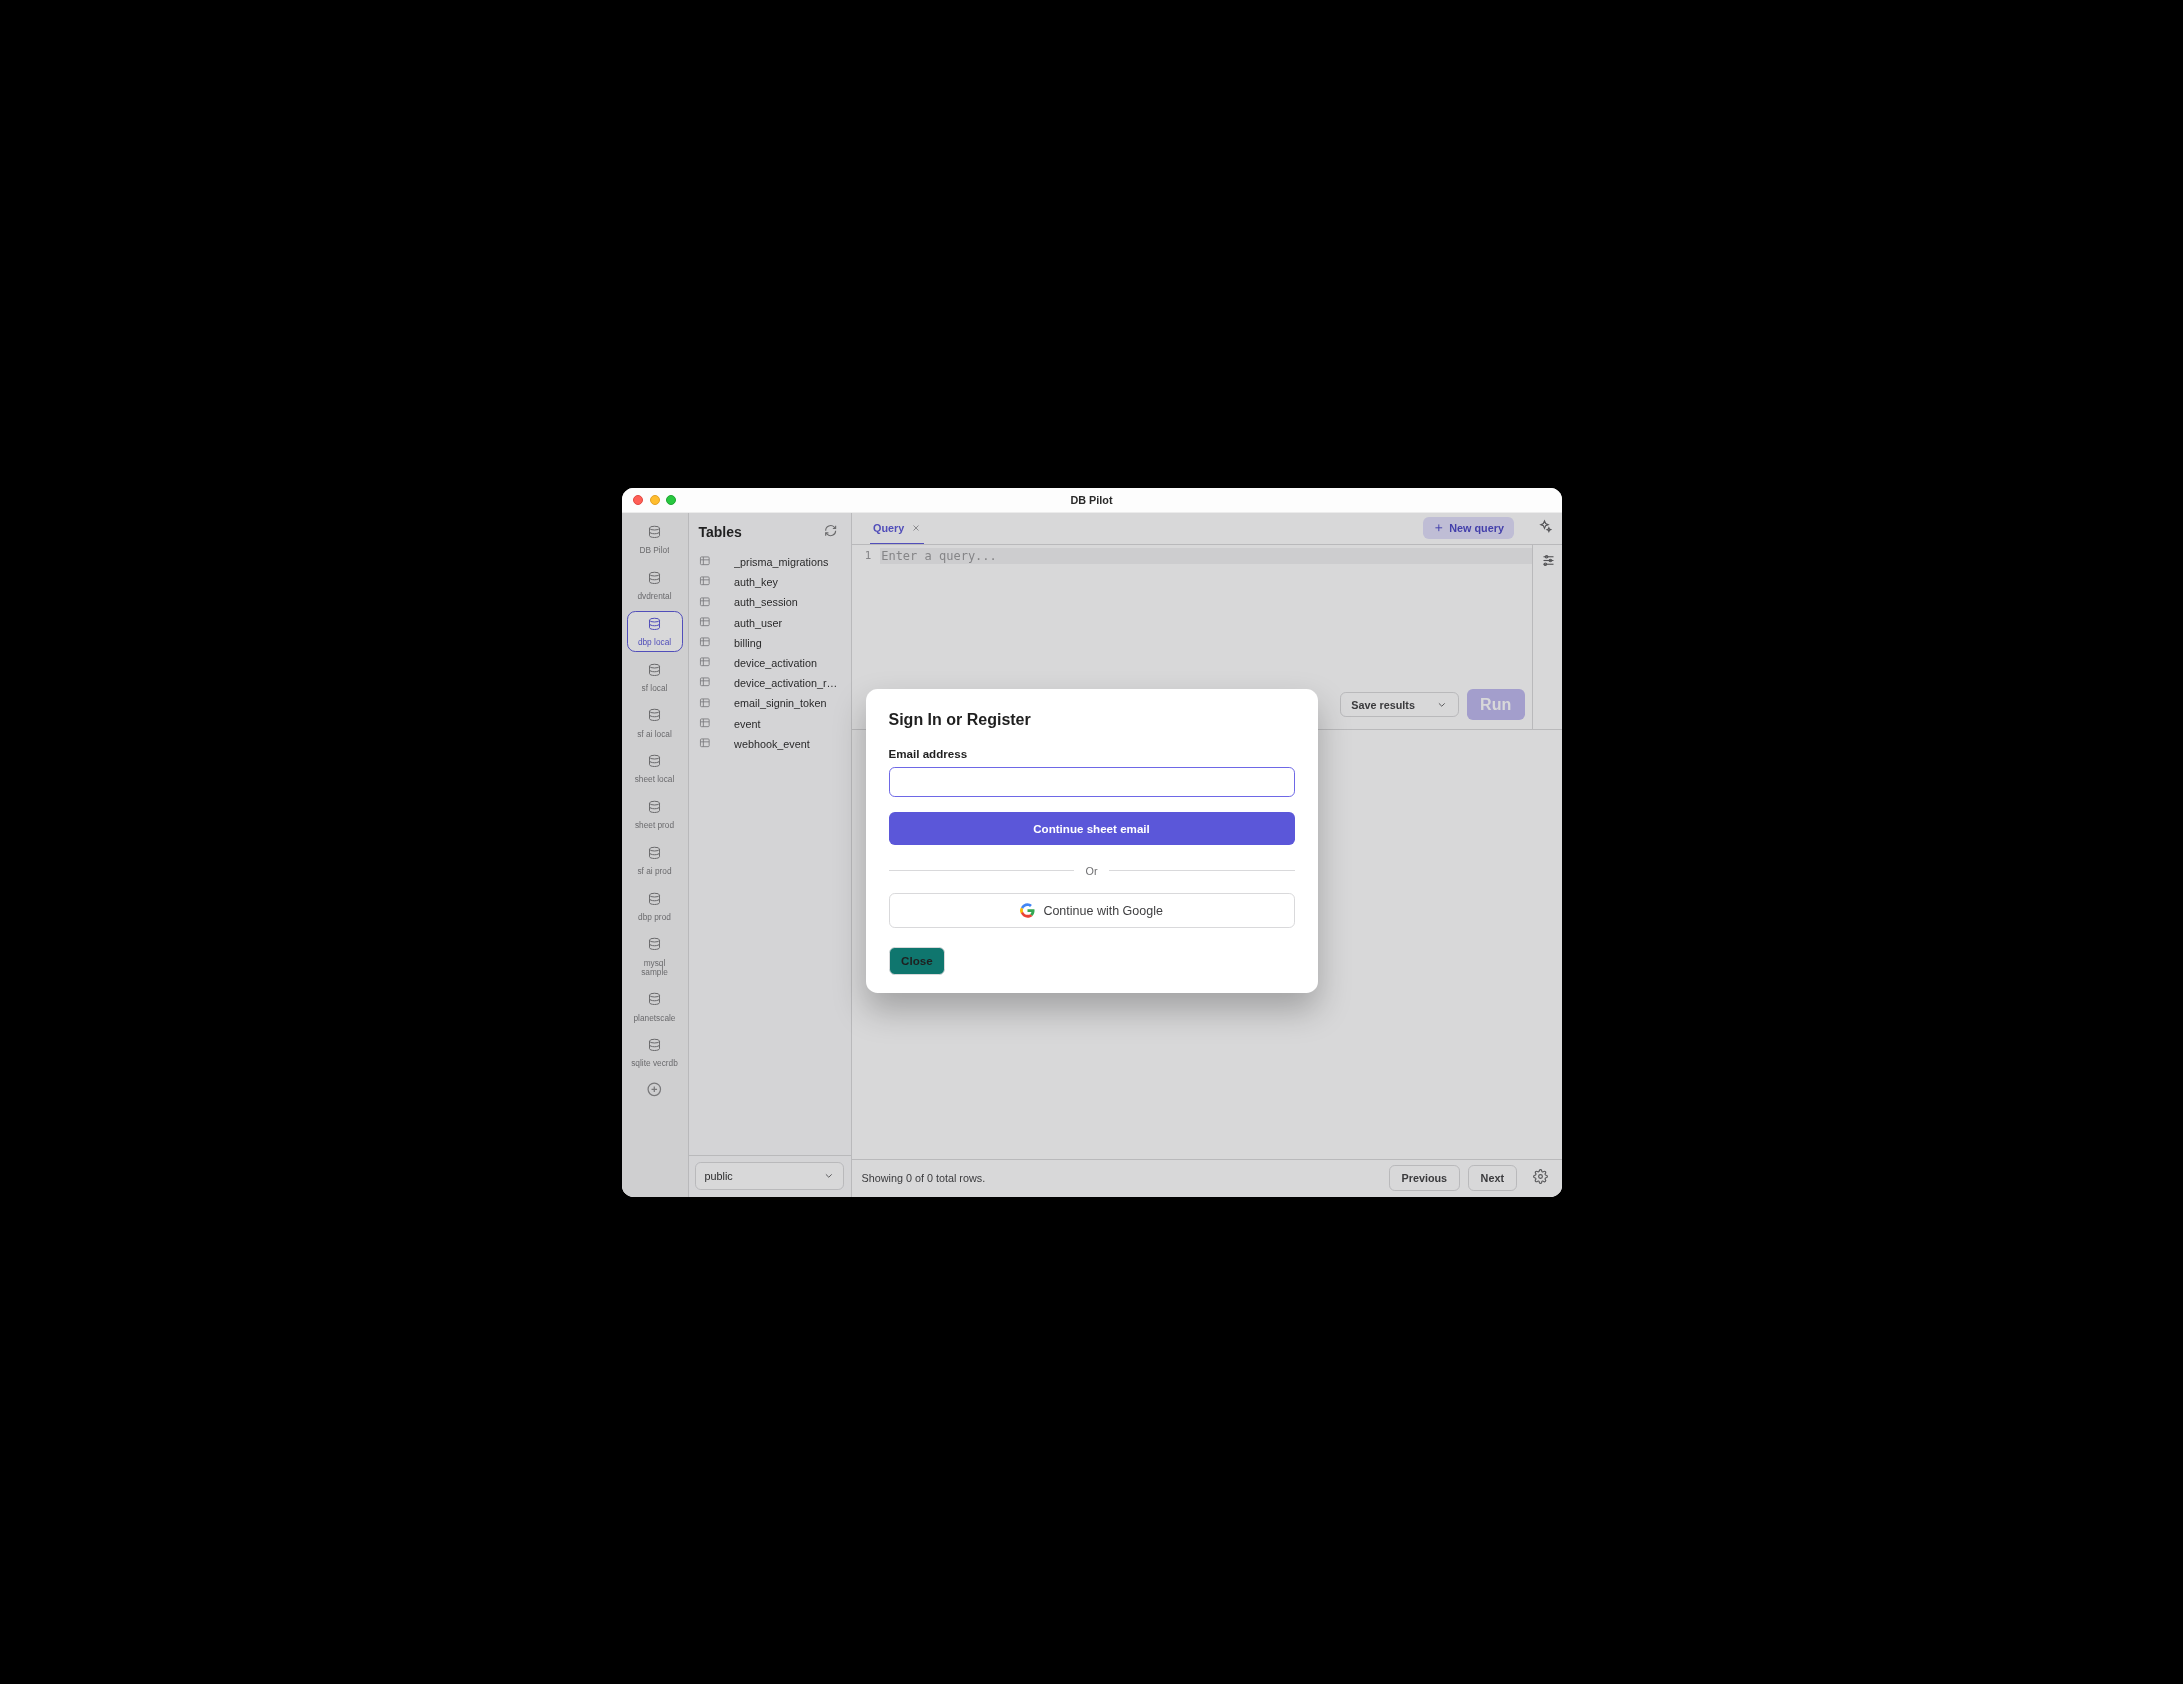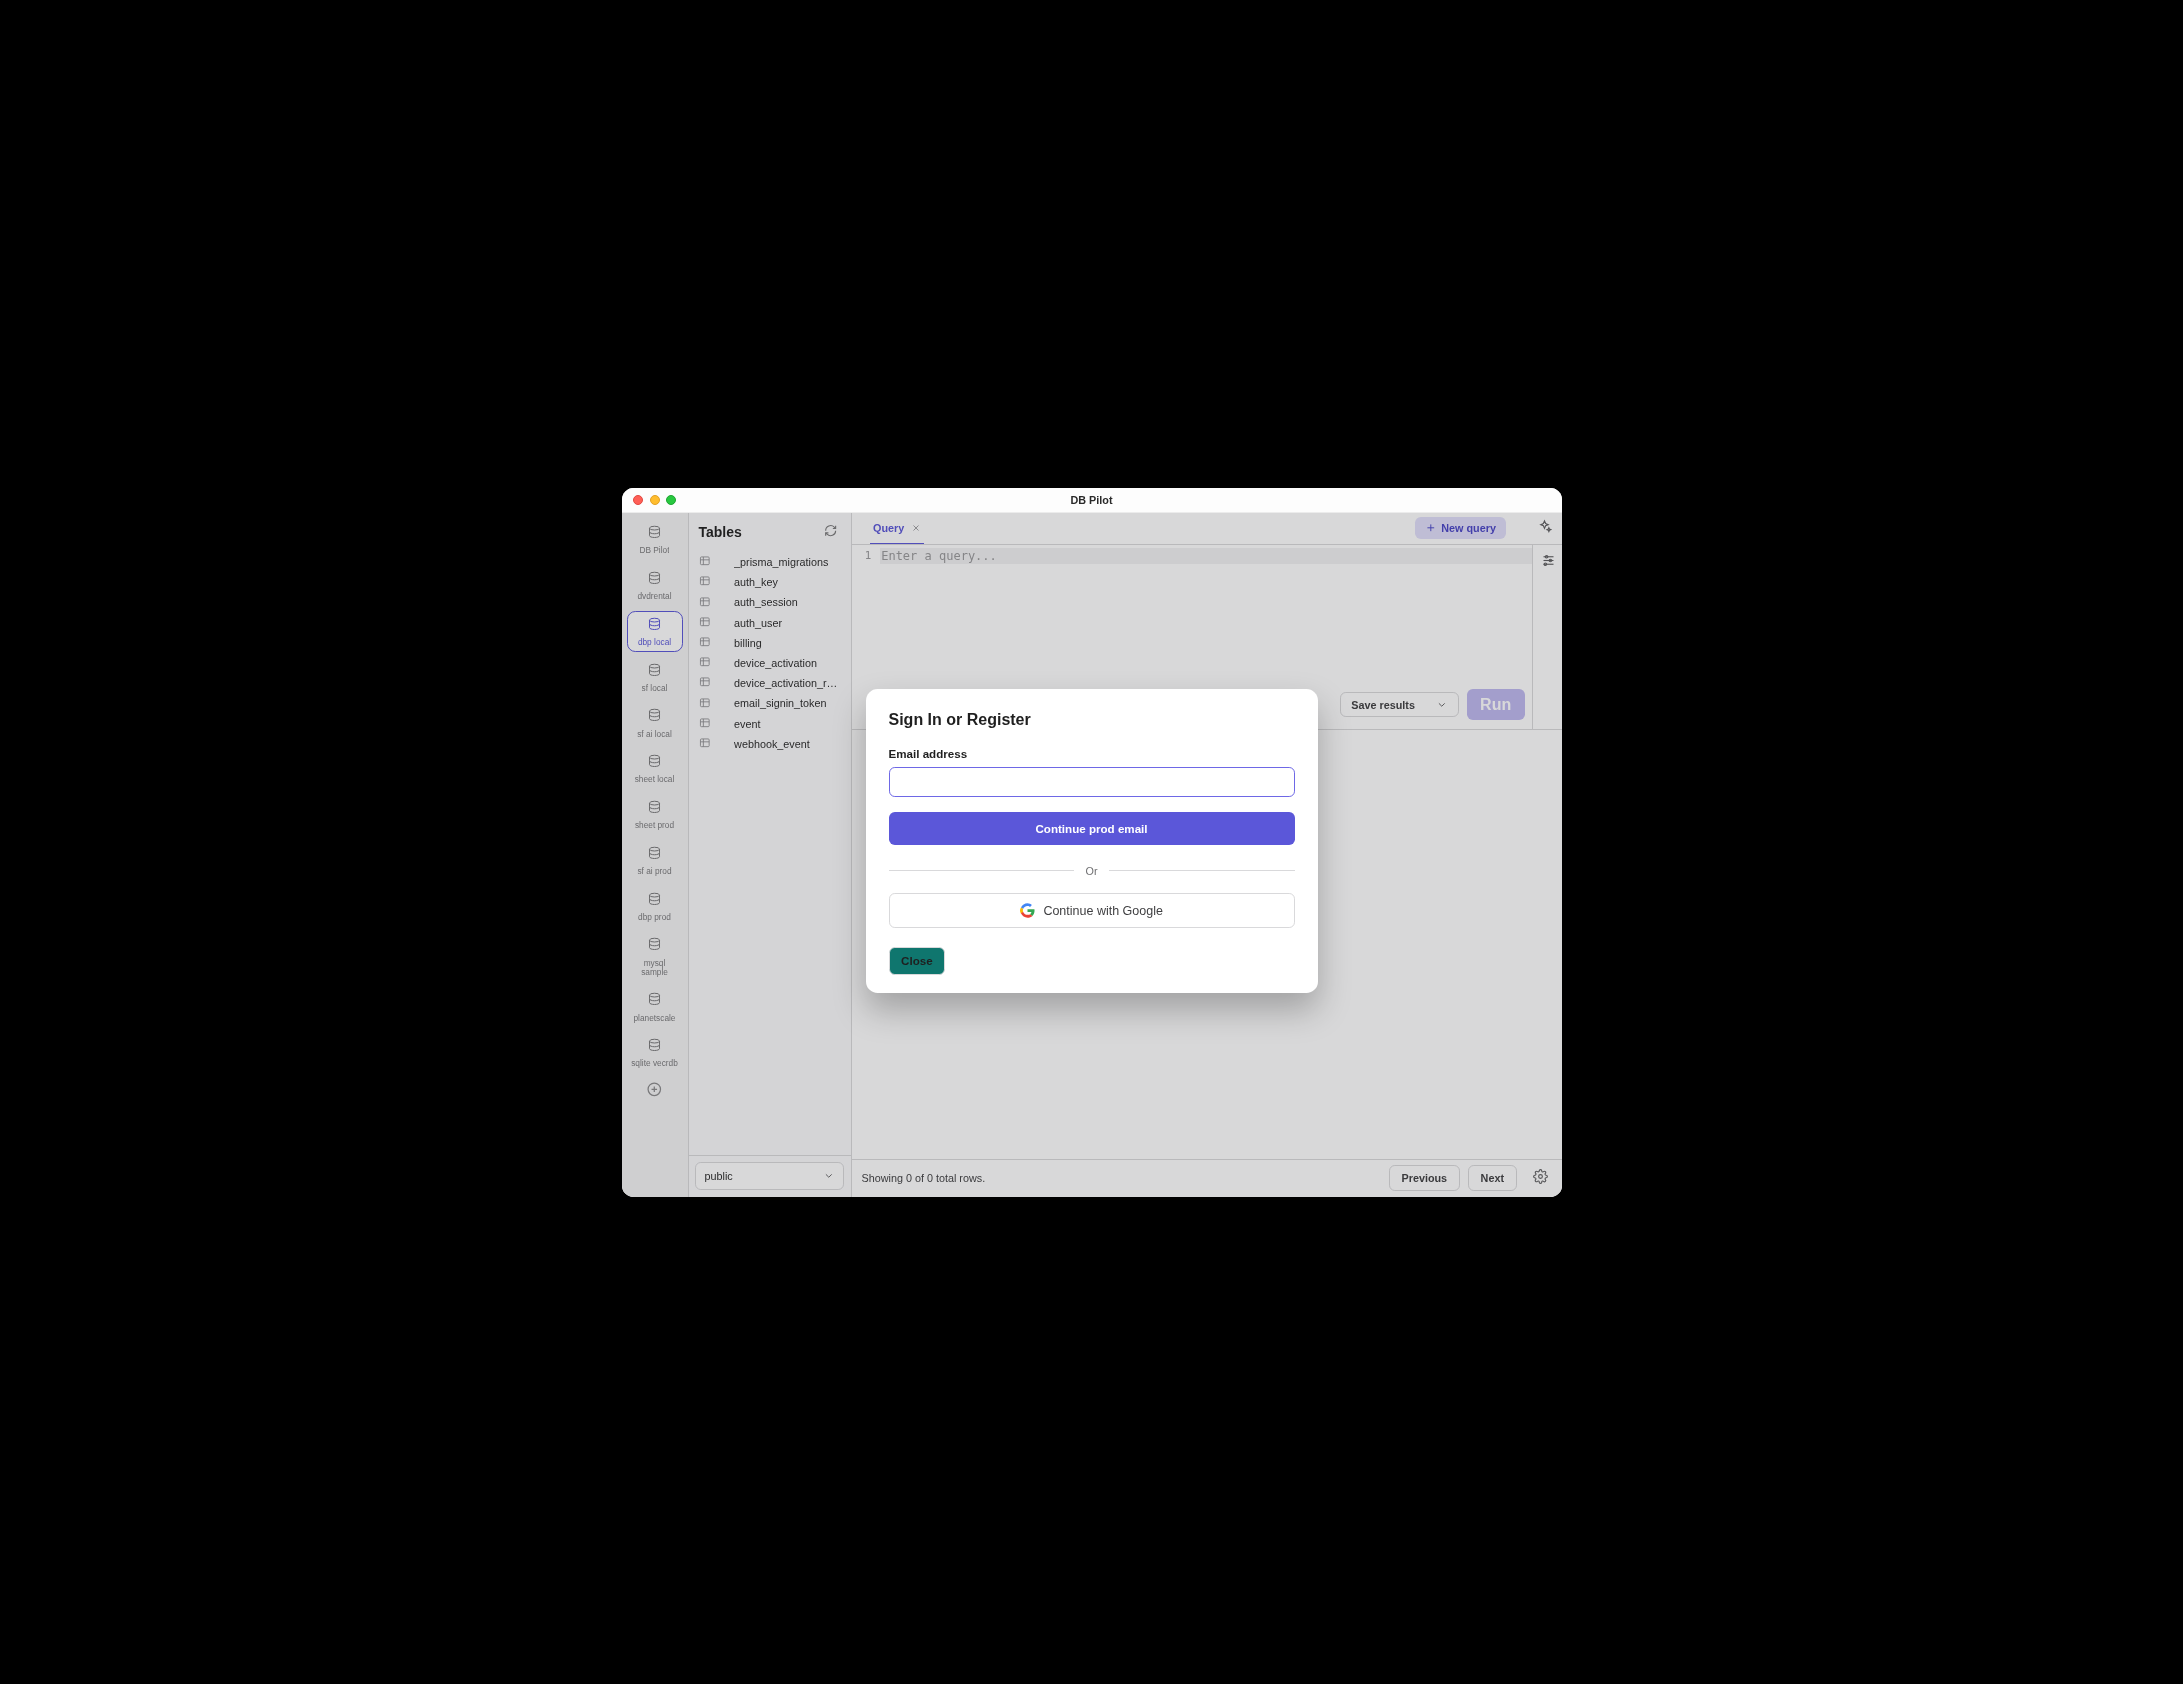--- a/index.html
+++ b/index.html
@@ -221,21 +221,21 @@
     min-width: 0;
     background: #fff;
   }
 
   .tabbar {
     display: flex;
     align-items: center;
     height: 32px;
     border-bottom: 0.8px solid var(--border);
     padding: 0 6.7px 0 18.3px;
-    gap: 24px;
+    gap: 16px;
   }
   .tab {
     display: flex;
     align-items: center;
     gap: 6.7px;
     height: 100%;
     padding: 0 3.3px;
     font-size: 10.8px;
     font-weight: 600;
     color: var(--accent);
@@ -791,21 +791,21 @@
         </div>
       </div>
     </div>
 
     <div class="overlay">
       <div class="modal">
         <h3>Sign In or Register</h3>
         <label class="field-label">Email address</label>
         <input class="email-input" type="email" value="" style="">
         <button class="primary-btn">
-          <span>Continue prod email</span>
+          <span>Continue sheet email</span>
         </button>
         <div class="or-sep">
           <span>Or</span>
         </div>
         <button class="google-btn">
           <svg class="google-g" viewBox="0 0 48 48">
             <path fill="#4285F4" d="M24 9.5c3.9 0 6.6 1.7 8.1 3.1l5.9-5.9C34.4 3.3 29.7 1 24 1 14.8 1 6.9 6.3 3.1 14l6.9 5.4C11.7 13.7 17.3 9.5 24 9.5z"></path>
             <path fill="#34A853" d="M46.5 24.5c0-1.6-.1-3.2-.4-4.7H24v9h12.7c-.5 3-2.2 5.5-4.7 7.2l7.2 5.6C43.6 37.7 46.5 31.7 46.5 24.5z"></path>
             <path fill="#FBBC05" d="M10 28.6c-.5-1.5-.8-3-.8-4.6s.3-3.1.8-4.6l-6.9-5.4C1.1 17.5 0 20.6 0 24s1.1 6.5 3.1 10l6.9-5.4z"></path>
             <path fill="#EA4335" d="M24 47c6.5 0 11.9-2.1 15.9-5.8l-7.2-5.6c-2 1.4-4.7 2.3-8.7 2.3-6.7 0-12.3-4.2-14-10.3l-6.9 5.4C6.9 41.7 14.8 47 24 47z"></path>

